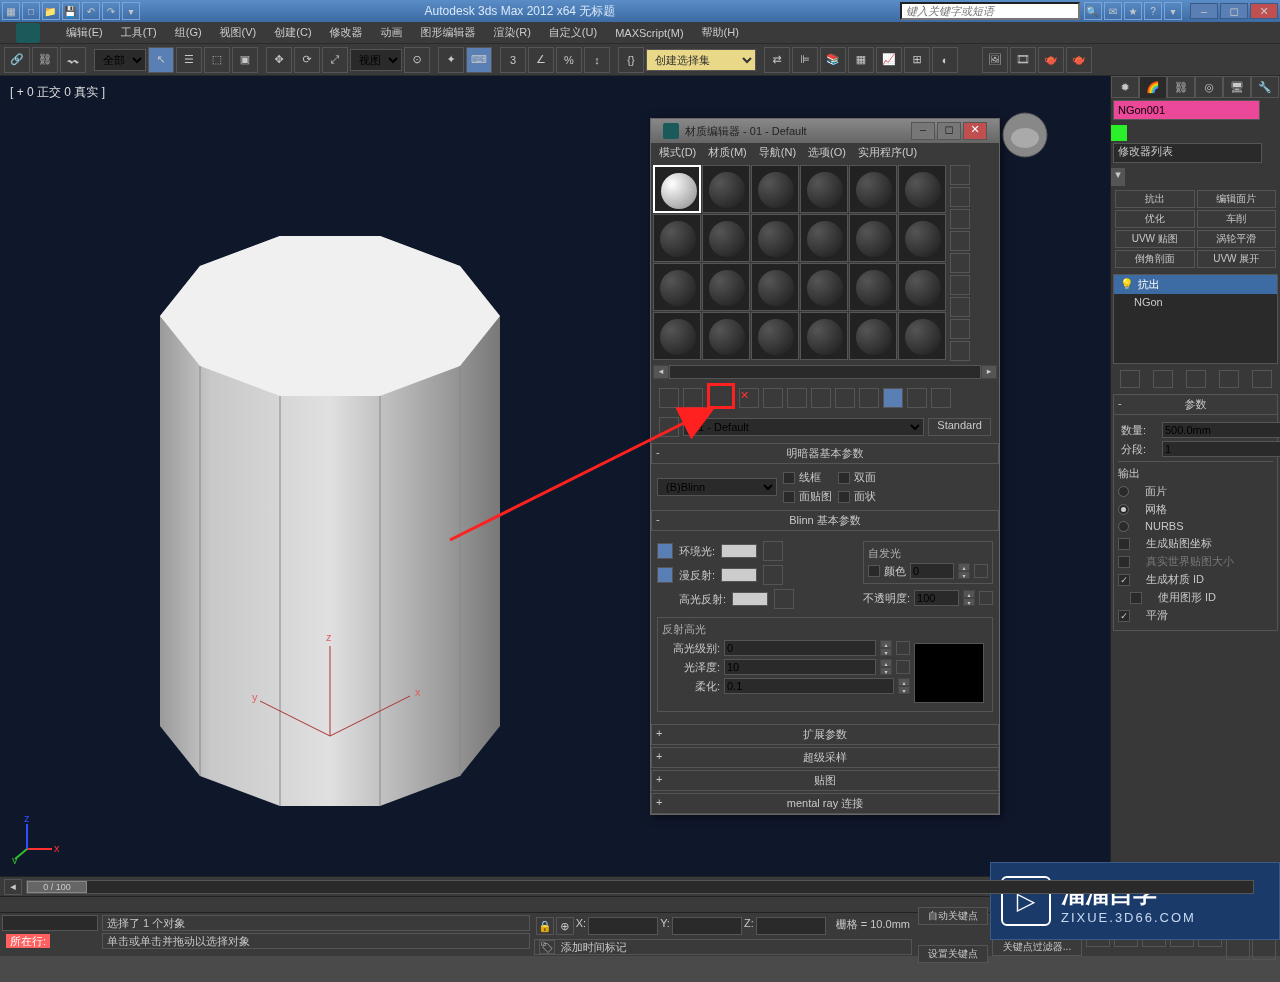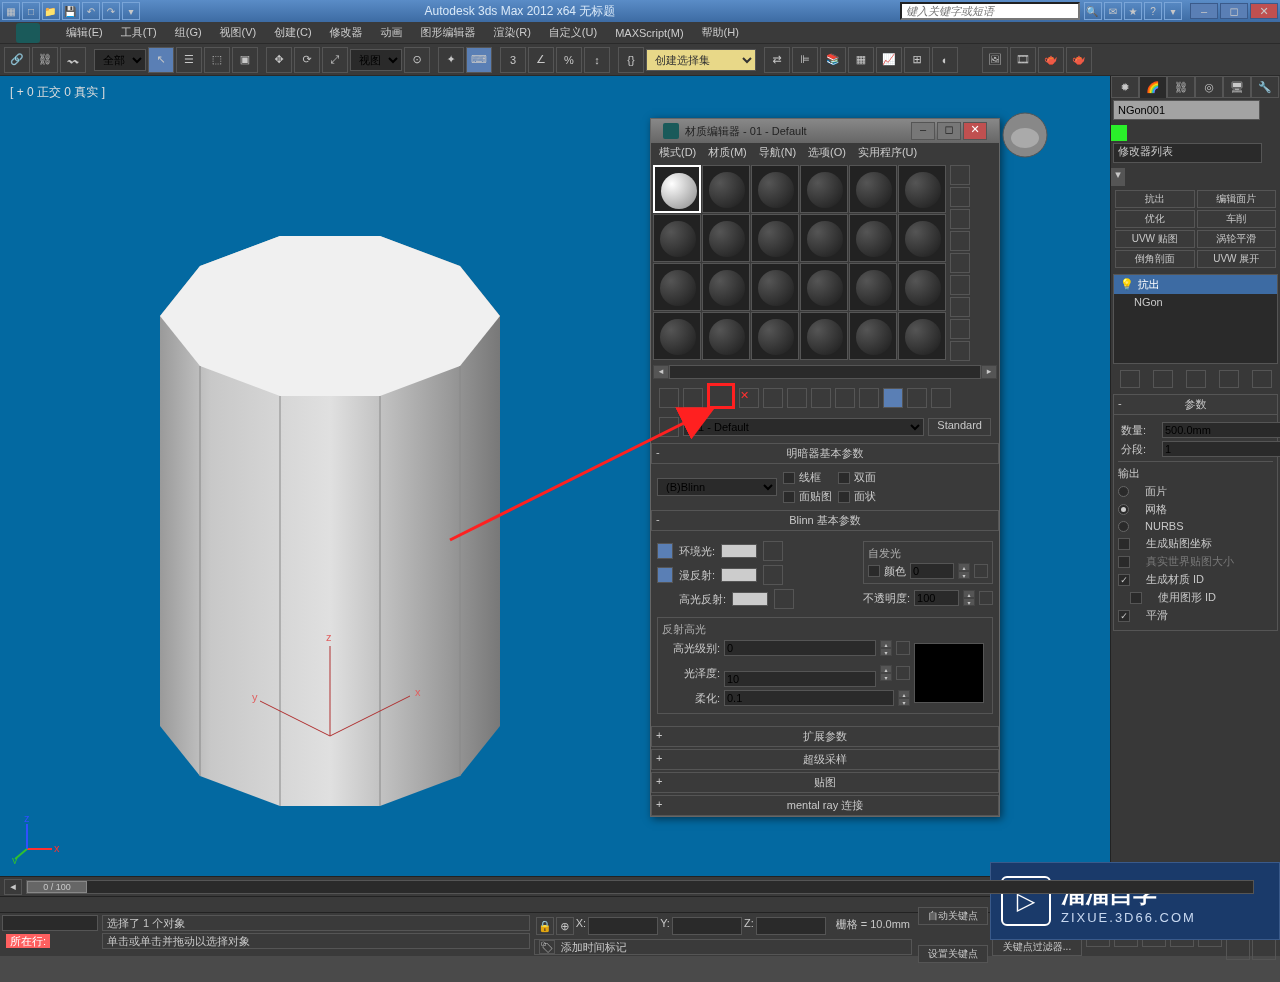--- a/index.html
+++ b/index.html
@@ -24,31 +24,31 @@
 
 .toolbar { height: 32px; background: #3a3a3a; display: flex; align-items: center; padding: 2px 4px; gap: 2px; border-bottom: 1px solid #2a2a2a; }
 .tool-btn { width: 26px; height: 26px; border: 1px solid #555; display: flex; align-items: center; justify-content: center; background: #3a3a3a; }
 .tool-btn.active { background: #5a7fb5; }
 .tool-sep { width: 4px; }
 .tool-dropdown { height: 22px; background: #2a2a2a; border: 1px solid #555; padding: 0 4px; min-width: 50px; }
 .tool-dropdown.yellow { background: #e8d888; color: #333; }
 
 
 .main-area { display: flex; height: 800px; }
-.viewport { flex: 1; background: #0369a1; position: relative; }
+.viewport { flex: 1; background: #0f172a; position: relative; }
 .viewport-label { position: absolute; top: 8px; left: 10px; color: #ddd; font-size: 12px; }
 .cylinder-svg { position: absolute; top: 130px; left: 130px; }
 .axis-gizmo { position: absolute; bottom: 12px; left: 12px; }
 
 
 .command-panel { width: 170px; background: #383838; border-left: 1px solid #222; }
 .cmd-tabs { display: flex; height: 22px; background: #3a3a3a; }
 .cmd-tab { width: 28px; height: 22px; border: 1px solid #555; display: flex; align-items: center; justify-content: center; }
 .cmd-tab.active { background: #2a2a2a; border-bottom: none; }
-.obj-name { width: calc(100% - 22px); height: 20px; background: #a3a3a3; border: 1px solid #555; padding: 0 4px; margin: 2px; display: inline-block; }
+.obj-name { width: calc(100% - 22px); height: 20px; background: #ec4899; border: 1px solid #555; padding: 0 4px; margin: 2px; display: inline-block; }
 .obj-color { width: 16px; height: 16px; background: #2aef2a; display: inline-block; vertical-align: top; margin-top: 3px; }
 .modifier-dropdown { width: calc(100% - 20px); height: 20px; background: #2a2a2a; border: 1px solid #555; margin: 2px; padding: 0 4px; display: inline-block; }
 .dropdown-arrow { width: 14px; height: 18px; background: #555; display: inline-block; vertical-align: top; margin-top: 3px; text-align: center; }
 .mod-buttons { display: grid; grid-template-columns: 1fr 1fr; gap: 2px; padding: 4px; }
 .mod-btn { height: 18px; background: #3a3a3a; border: 1px solid #555; text-align: center; font-size: 10px; line-height: 16px; }
 .mod-stack { height: 90px; background: #2a2a2a; border: 1px solid #555; margin: 2px; }
 .mod-stack-item { padding: 2px 6px; display: flex; align-items: center; gap: 4px; }
 .mod-stack-item.selected { background: #3d6ba3; color: #fff; }
 .stack-icons { display: flex; gap: 4px; padding: 4px; justify-content: space-around; }
 .stack-icon { width: 20px; height: 18px; border: 1px solid #555; }
@@ -530,21 +530,21 @@
         <span style="width:58px;text-align:right">高光级别:</span>
         <input class="spinner" style="width: 30px;" value="0">
         <div class="spinner-btns">
             <div class="spinner-btn">▴</div>
             <div class="spinner-btn">▾</div>
           </div>
         <div class="mat-tool" style="width:14px;height:14px"></div>
       </div>
       <div class="mat-cb-row" style="margin:3px 0">
         <span style="width:58px;text-align:right">光泽度:</span>
-        <input class="spinner" style="width: 30px; margin-top: 12px;" value="10">
+        <input class="spinner" style="width: 30px;" value="10">
         <div class="spinner-btns">
             <div class="spinner-btn">▴</div>
             <div class="spinner-btn">▾</div>
           </div>
         <div class="mat-tool" style="width:14px;height:14px"></div>
       </div>
       <div class="mat-cb-row" style="margin:3px 0">
         <span style="width:58px;text-align:right">柔化:</span>
         <input class="spinner" style="width: 30px;" value="0.1">
         <div class="spinner-btns">

